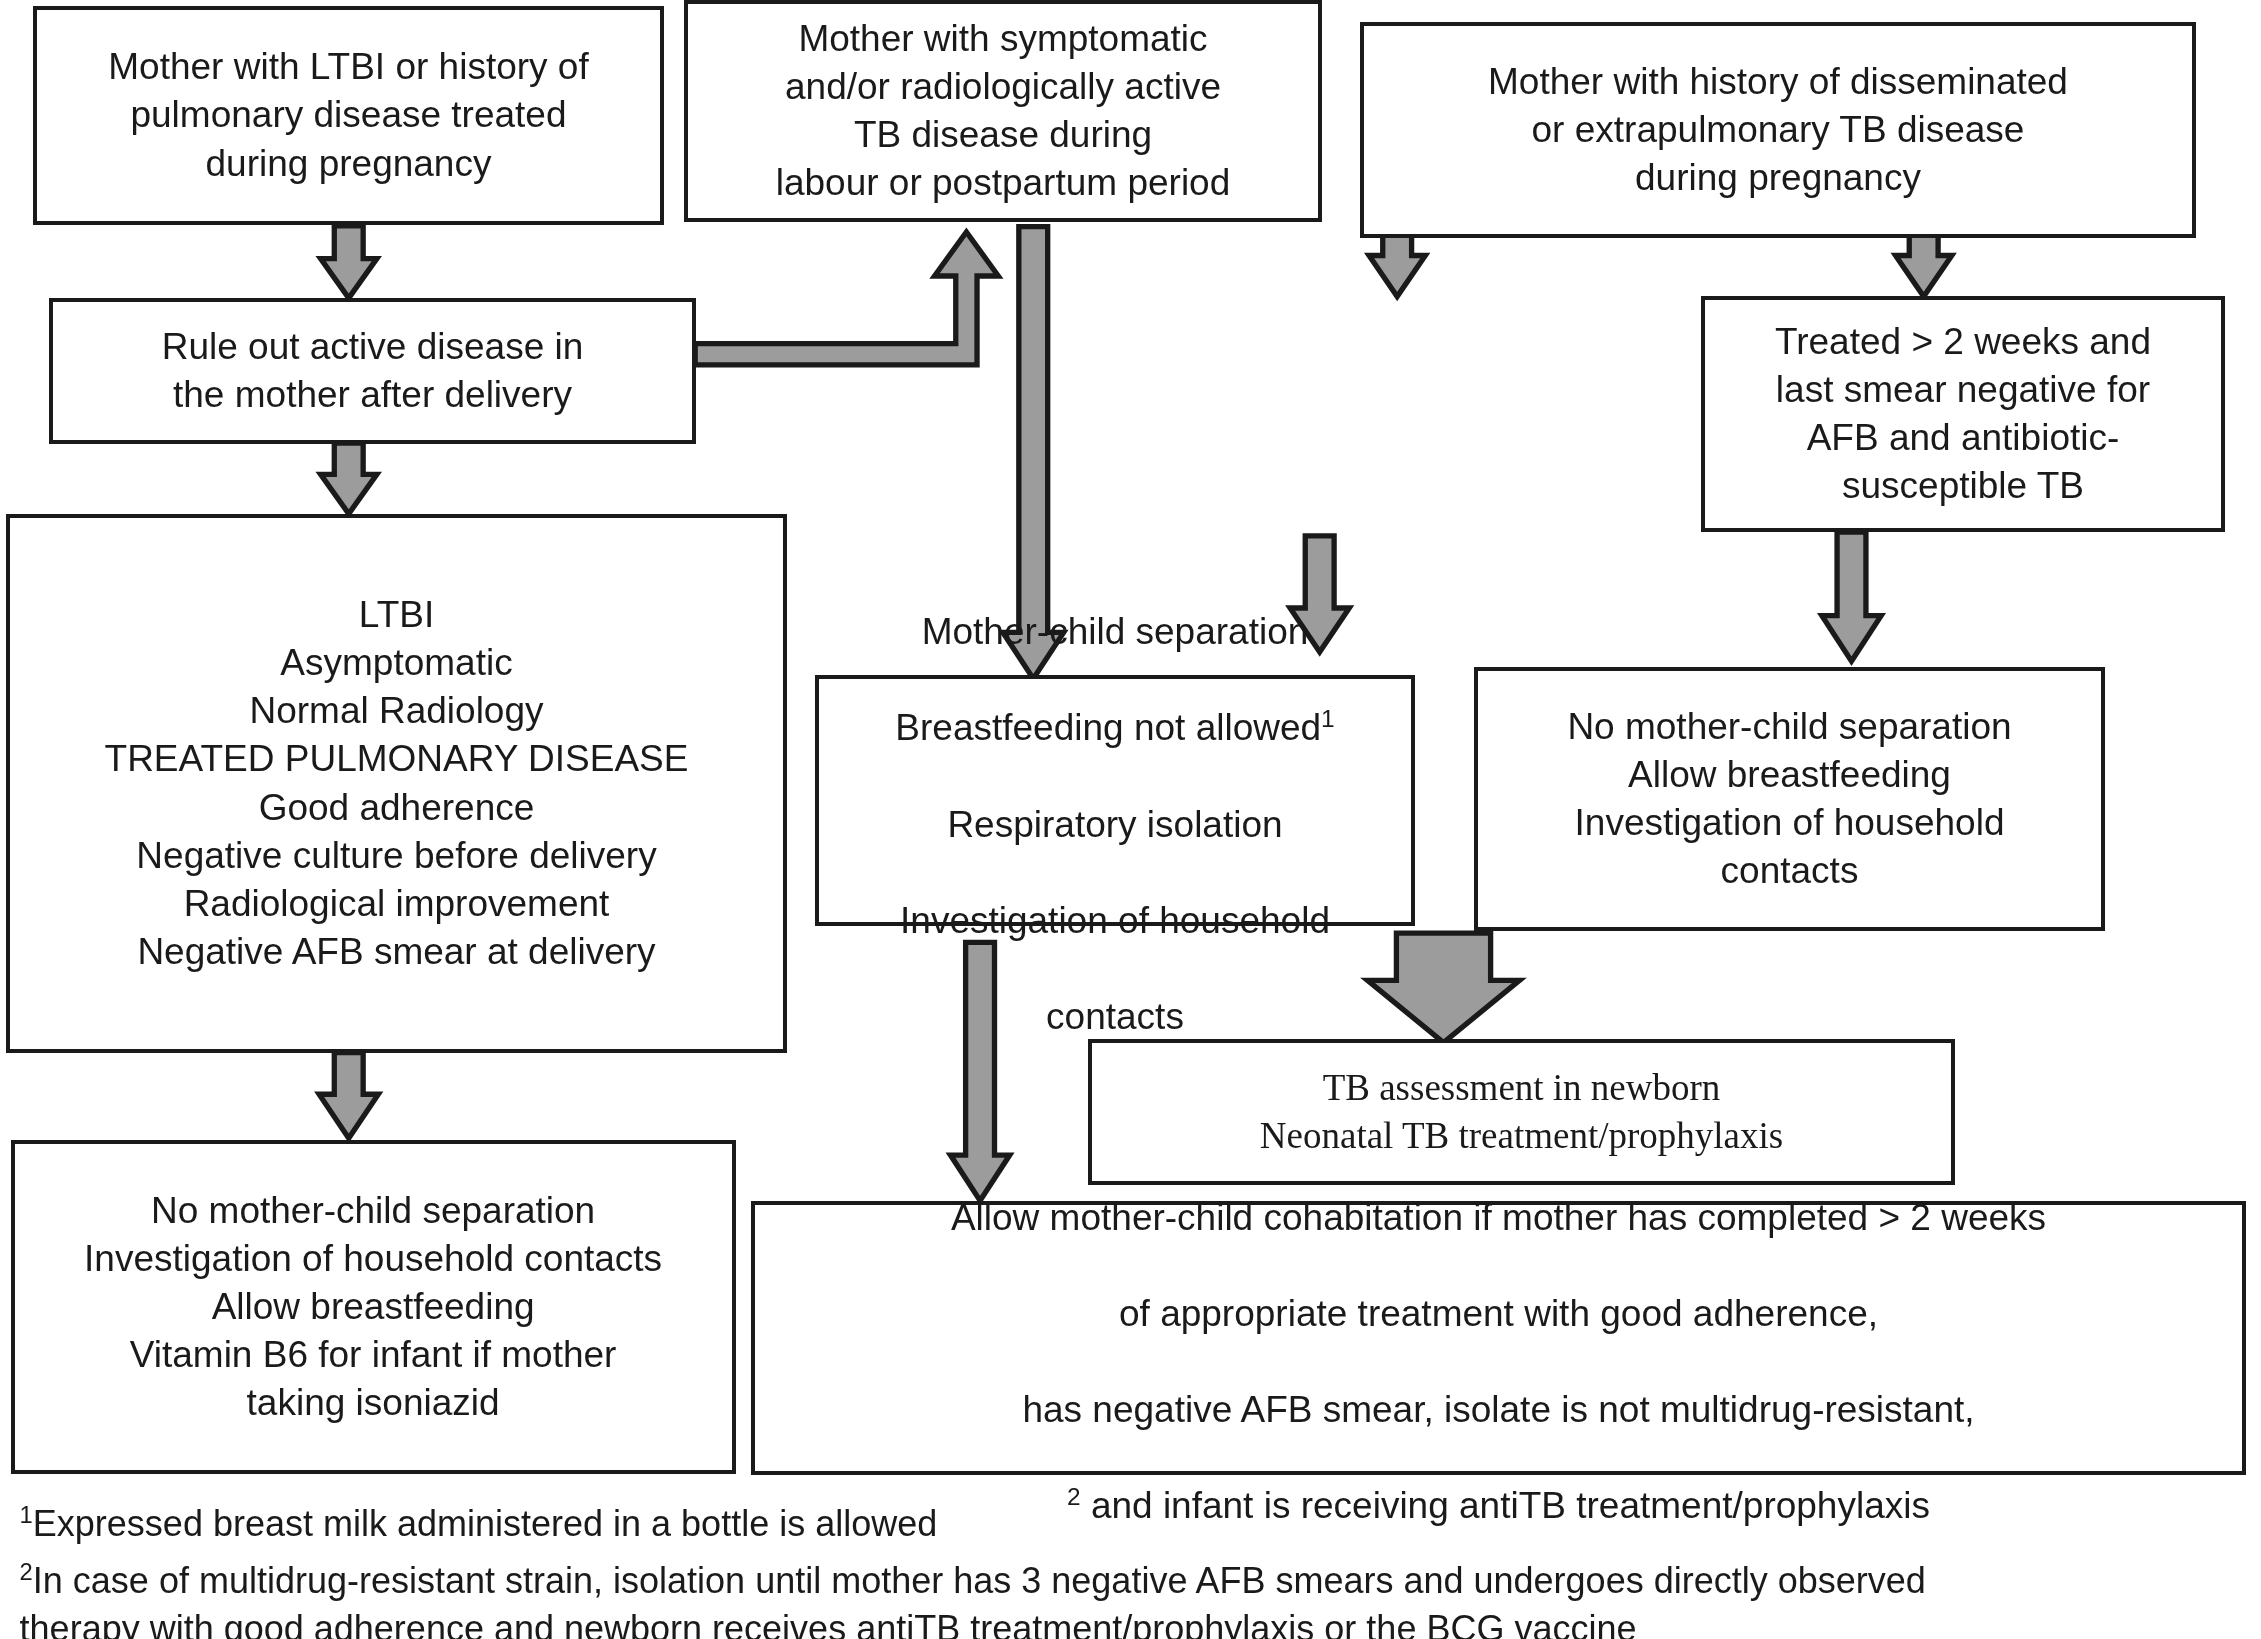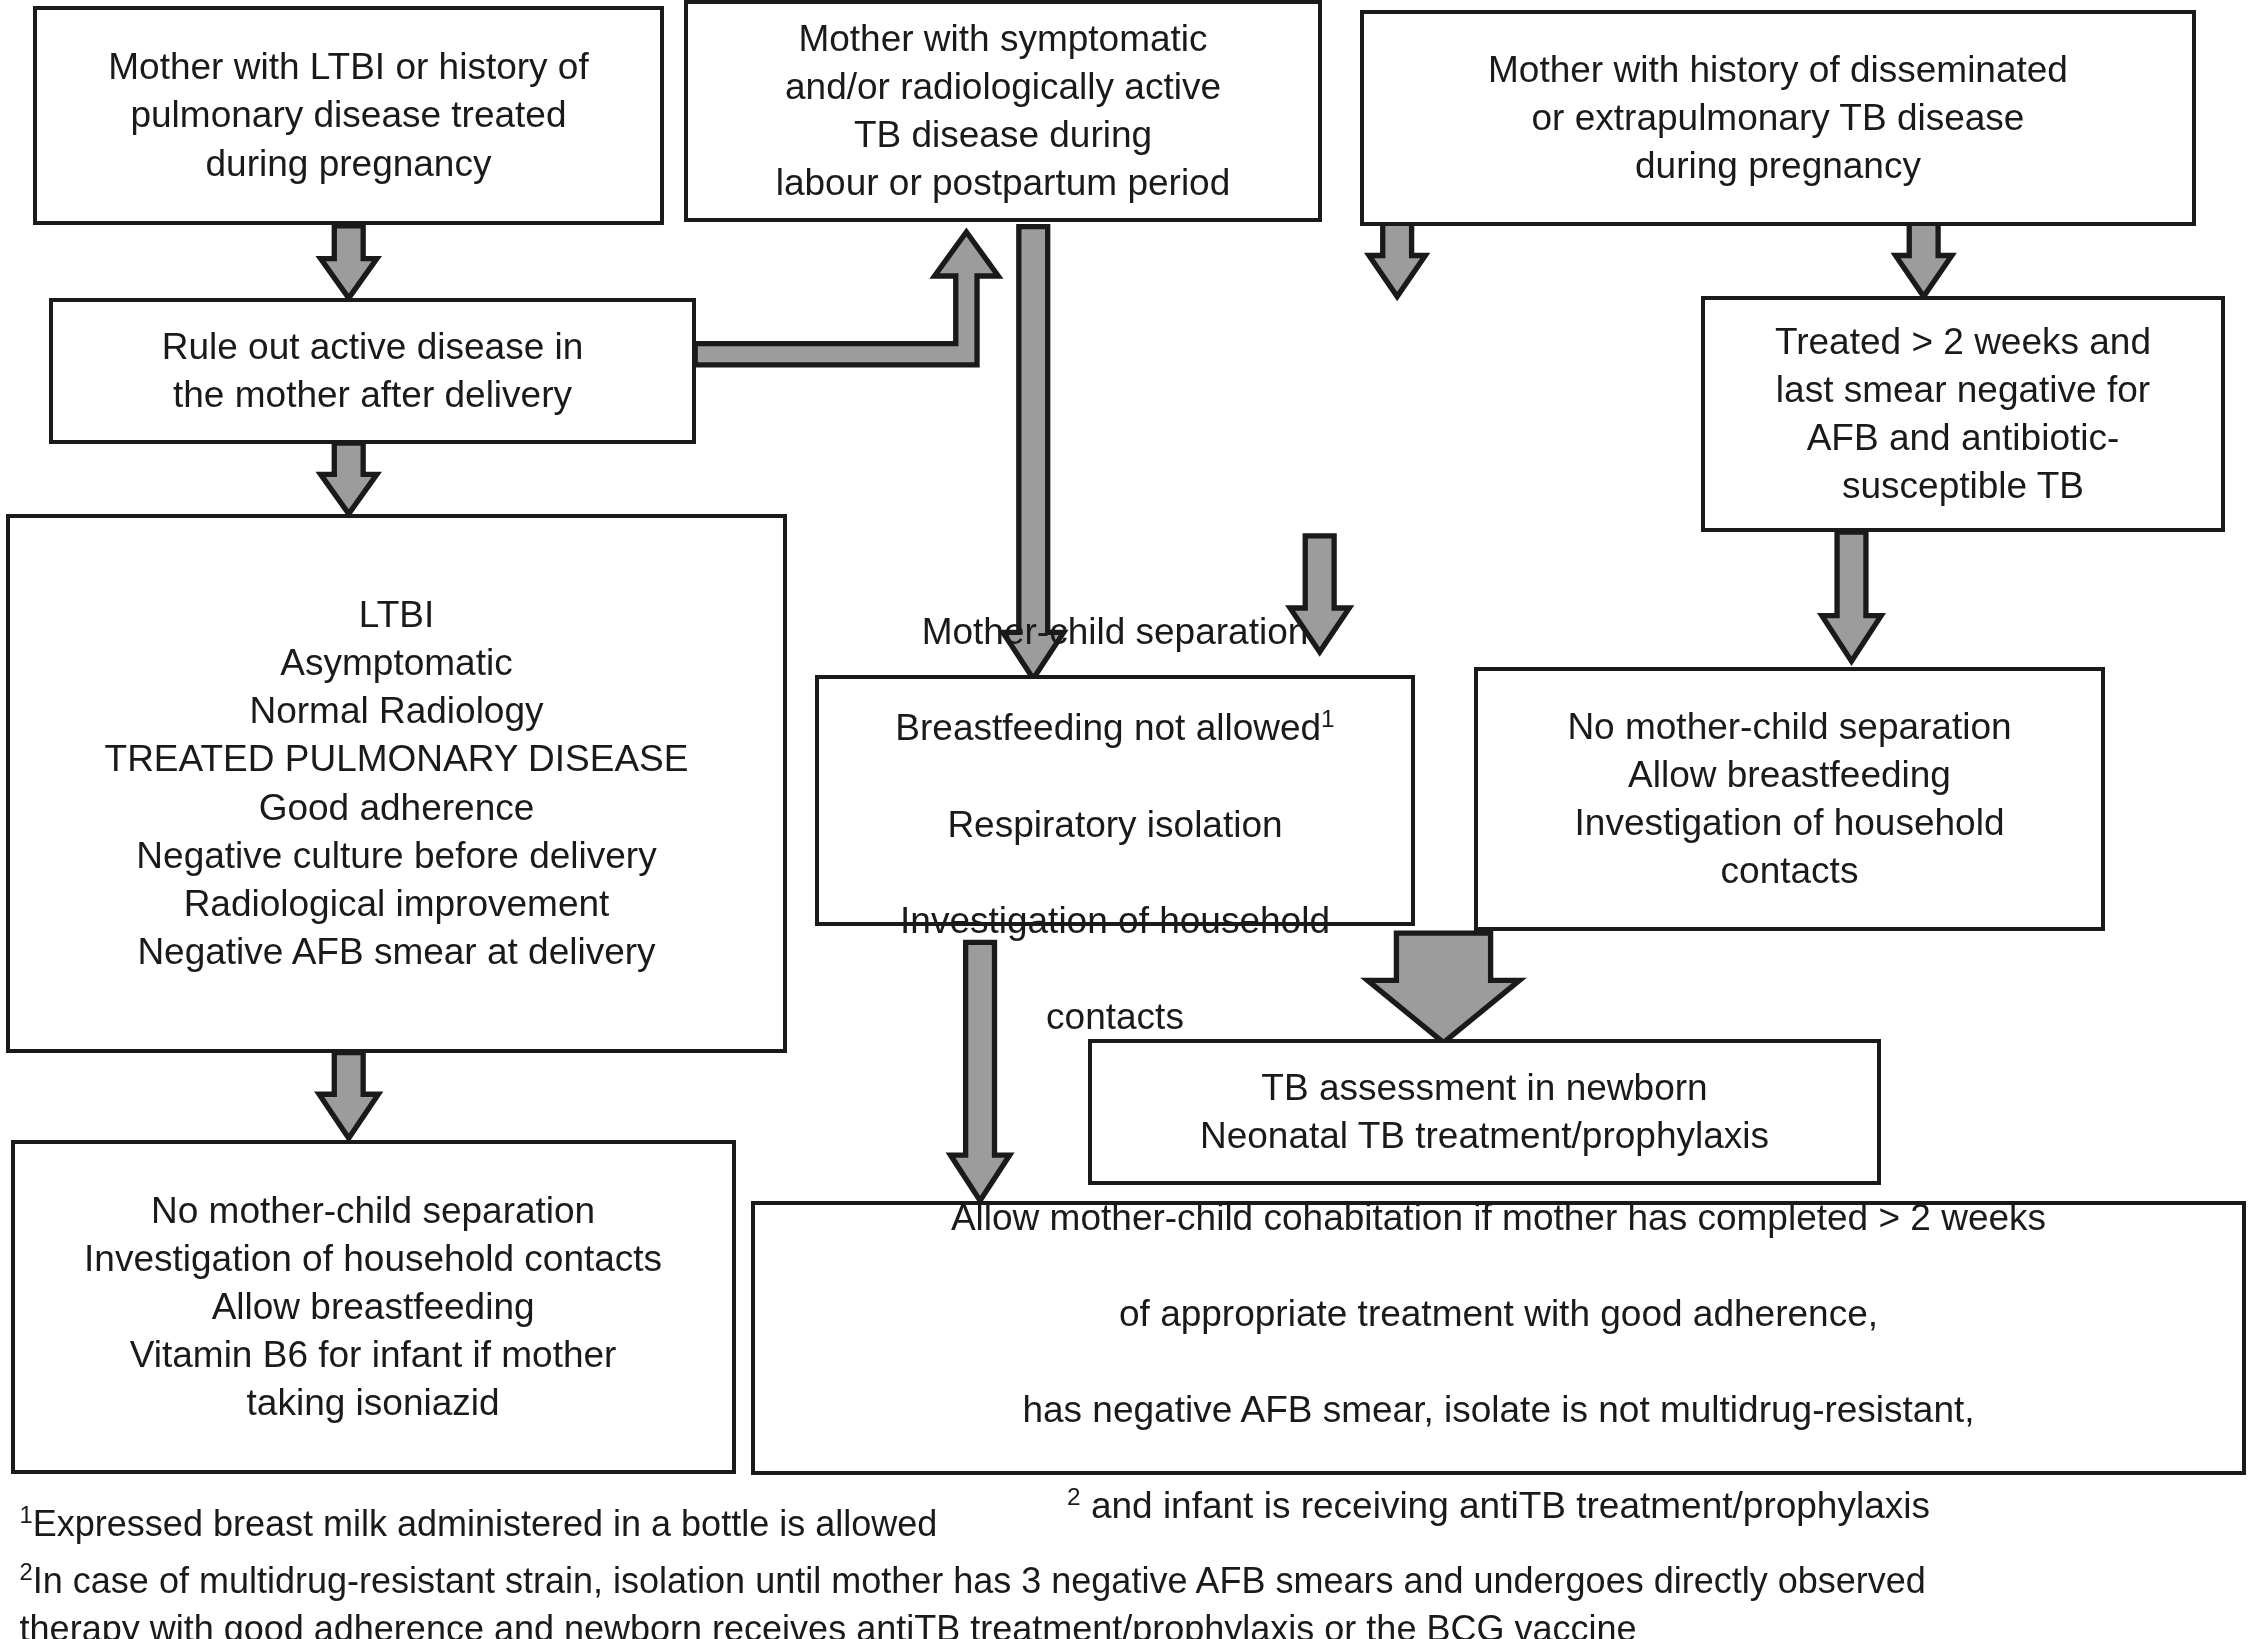--- a/index.html
+++ b/index.html
@@ -72,21 +72,21 @@
 during pregnancy</span>
   </div>
 
   <div class="node" style="left:684px;top:0px;width:638px;height:222px;">
     <span class="txt">Mother with symptomatic
 and/or radiologically active
 TB disease during
 labour or postpartum period</span>
   </div>
 
-  <div class="node" style="left:1360px;top:10px;width:836px;height:216px;">
+  <div class="node" style="left:1360px;top:22px;width:836px;height:216px;">
     <span class="txt">Mother with history of disseminated
 or extrapulmonary TB disease
 during pregnancy</span>
   </div>
 
   <div class="node" style="left:49px;top:298px;width:647px;height:146px;">
     <span class="txt">Rule out active disease in
 the mother after delivery</span>
   </div>
 
@@ -119,21 +119,21 @@
     </span>
   </div>
 
   <div class="node" style="left:1474px;top:667px;width:631px;height:264px;">
     <span class="txt">No mother-child separation
 Allow breastfeeding
 Investigation of household
 contacts</span>
   </div>
 
-  <div class="node" style="left:1088px;top:1039px;width:793px;height:146px;">
+  <div class="node" style="left:1088px;top:1039px;width:867px;height:146px;font-family:Liberation Serif, serif;">
     <span class="txt">TB assessment in newborn
 Neonatal TB treatment/prophylaxis</span>
   </div>
 
   <div class="node" style="left:10.6px;top:1140px;width:725px;height:334px;">
     <span class="txt">No mother-child separation
 Investigation of household contacts
 Allow breastfeeding
 Vitamin B6 for infant if mother
 taking isoniazid</span>

